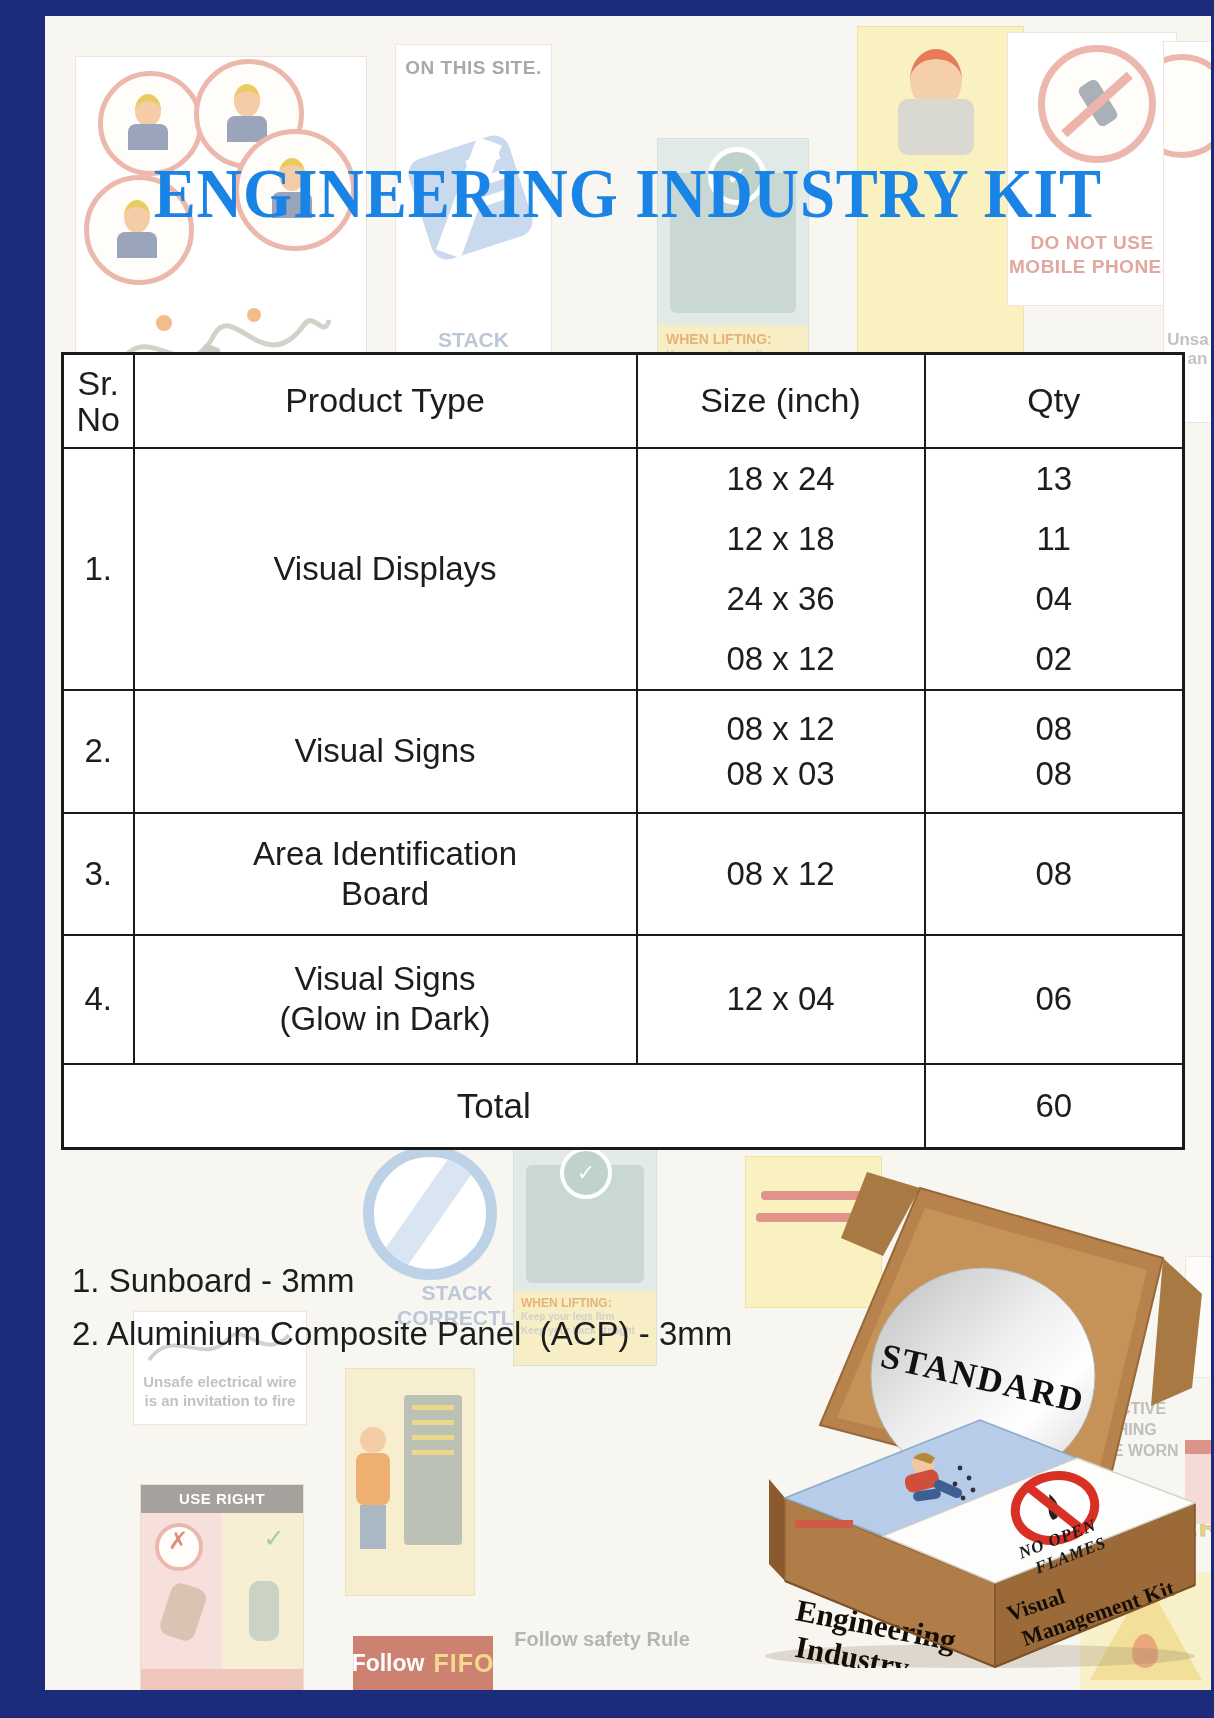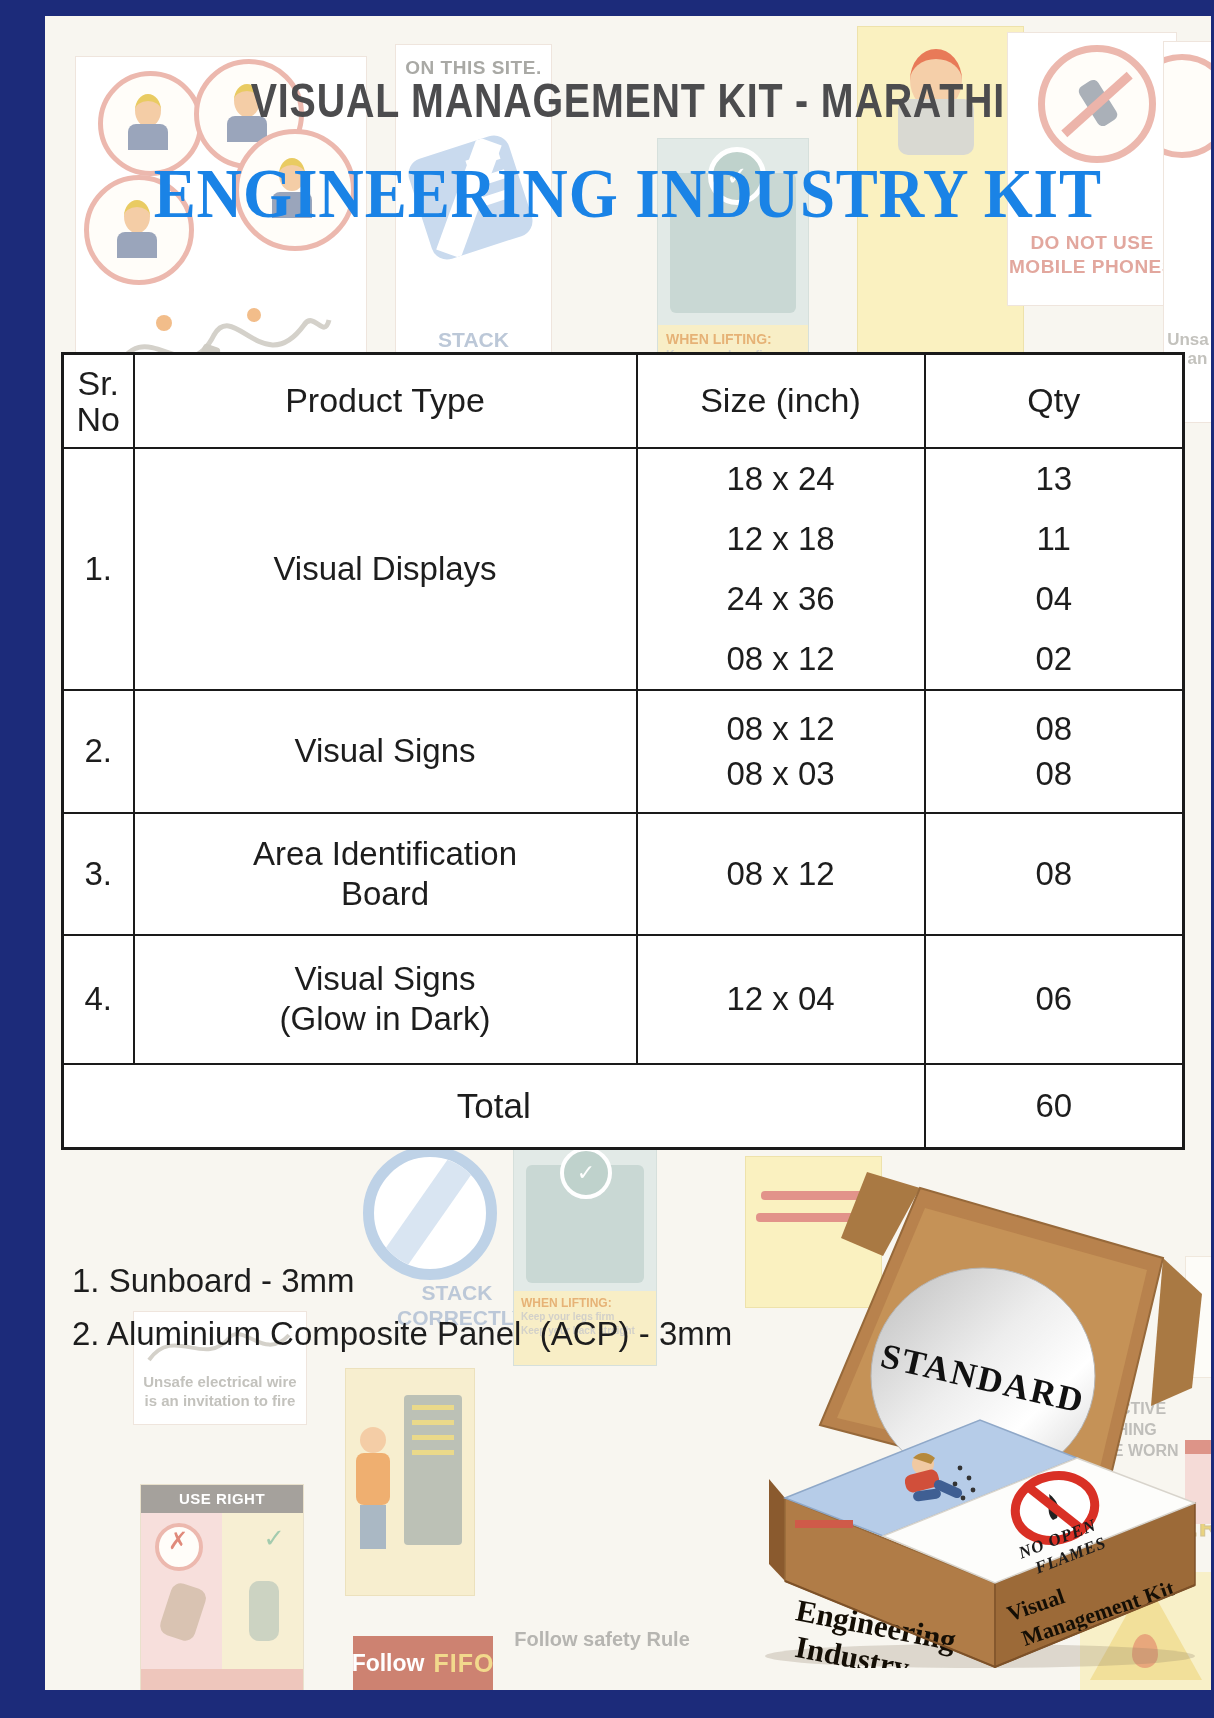--- a/index.html
+++ b/index.html
@@ -209,21 +209,20 @@
     <div class="wm wm-txt dangertxt" style="left:1046px;top:1496px;width:130px;">DANGER</div>
     <div class="wm" style="left:1035px;top:1556px;width:132px;height:118px;background:#f8f0c8;">
       <div class="tri" style="left:10px;top:8px;"></div>
       <div class="flameblob" style="left:52px;top:62px;"></div>
     </div>
     <div class="wm" style="left:1140px;top:1424px;width:27px;height:84px;background:#f5dbd7;">
       <div style="position:absolute;left:0;top:0;width:27px;height:14px;background:#dd9488;"></div>
     </div>
     <div class="wm" style="left:1140px;top:1240px;width:27px;height:120px;background:#fdfcf8;border:1px solid #f0e8dd;"></div>
 
-    <div class="mz title1"><span>VISUAL MANAGEMENT KIT - MARATHI</span></div>
     <div class="mz title2"><span>ENGINEERING INDUSTRY KIT</span></div>
 
     <table class="mz kit">
       <colgroup>
           <col style="width:71px">
           <col style="width:503px">
           <col style="width:288px">
           <col style="width:259px">
         </colgroup>
       <tbody>

